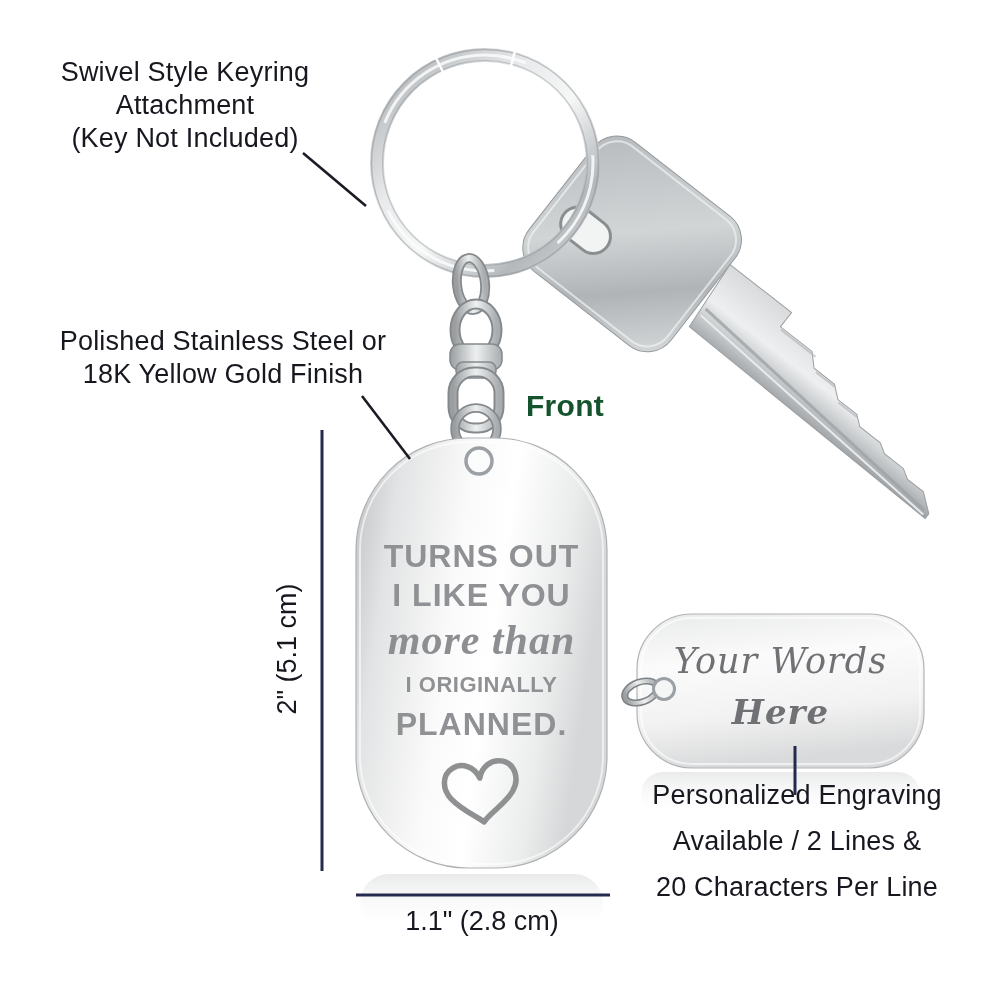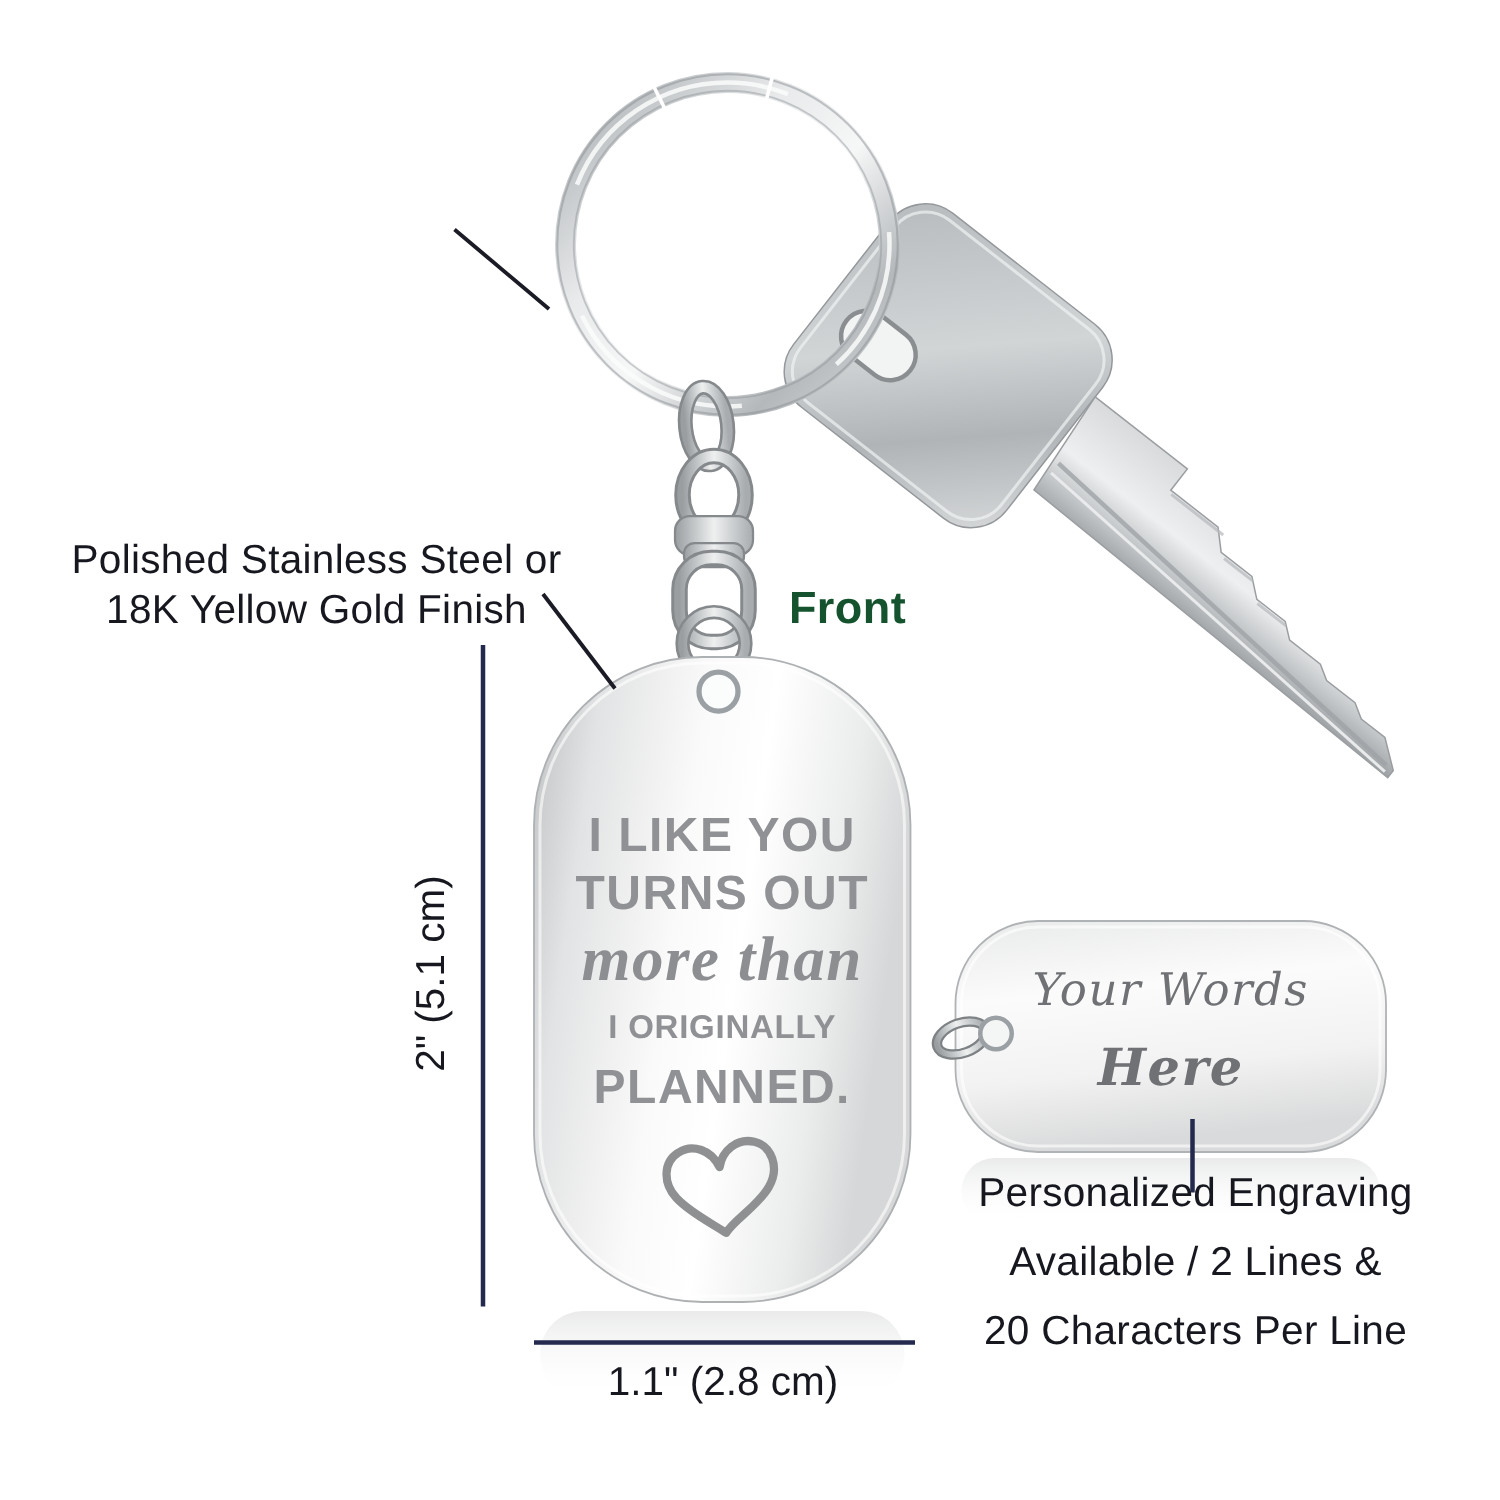--- a/index.html
+++ b/index.html
@@ -8,21 +8,21 @@
     font-family:"Liberation Sans",sans-serif;overflow:hidden;
   }
   .layer{position:absolute;left:0;top:0;width:1000px;height:1000px;}
   
   .callout{
     position:absolute;color:#17181f;text-align:center;
     white-space:pre-line;font-size:27px;line-height:33px;font-weight:400;
     letter-spacing:.2px;
   }
   .callout-keyring{left:20px;top:56px;width:330px;}
-  .callout-finish{left:26px;top:325px;width:370px;margin-top:32px;}
+  .callout-finish{left:38px;top:325px;width:370px;}
   .callout-engraving{left:611px;top:772px;width:372px;line-height:46px;}
   .view-label{
     position:absolute;color:#14532d;font-size:30px;font-weight:700;
     letter-spacing:.3px;text-align:center;
   }
   .front-label{left:505px;top:389px;width:120px;}
   .back-label{left:713px;top:574px;width:165px;}
   .dim-label{position:absolute;color:#17181f;font-size:27px;text-align:center;}
   .dim-height{left:211px;top:630px;width:160px;height:38px;transform:rotate(-90deg);}
   .dim-width{left:362px;top:906px;width:240px;}
@@ -37,21 +37,21 @@
   .etch-script{
     font-family:Liberation Serif, serif;font-style:italic;font-weight:600;
     font-size:42px;line-height:50px;color:#8d8e91;letter-spacing:1px;
   }
   .back-tag-text{
     position:absolute;left:637px;top:614px;width:287px;height:154px;
     display:flex;flex-direction:column;align-items:center;
     padding-top:22px;box-sizing:border-box;z-index:3;
     font-family:"DejaVu Serif",serif;font-style:italic;color:#6f7174;
   }
-  .back-line1{font-size:30px;line-height:50px;letter-spacing:1px;}
+  .back-line1{font-size:35px;line-height:50px;letter-spacing:1px;}
   .back-line2{font-size:34px;line-height:52px;letter-spacing:1px;font-weight:bold;}
   .heart-wrap{margin-top:12px;transform:rotate(-7deg);}
 </style>
 </head>
 <body>
 
 <div class="canvas">
 
   <svg class="layer" viewBox="0 0 1000 1000" aria-hidden="true">
     <defs>
@@ -148,37 +148,40 @@
     </g>
 
     <line x1="303" y1="153" x2="366" y2="206" stroke-width="2.6" stroke="#1a1b24"></line>
     <line x1="362" y1="396" x2="410" y2="459" stroke-width="2.6" stroke="#1a1b24"></line>
     <line x1="795" y1="746" x2="795" y2="795" stroke-width="3" stroke="#232a4d"></line>
     <line x1="322" y1="430" x2="322" y2="871" stroke-width="3" stroke="#232a4d"></line>
     <line x1="356" y1="895" x2="610" y2="895" stroke-width="3" stroke="#232a4d"></line>
   </svg>
 
   <div class="front-tag-text">
+    <div class="etch-bold">TURNS OUT</div>
     <div class="etch-bold">I LIKE YOU</div>
-    <div class="etch-bold">TURNS OUT</div>
     <div class="etch-script">more than</div>
     <div class="etch-bold2">I ORIGINALLY</div>
     <div class="etch-bold">PLANNED.</div>
     <div class="heart-wrap">
       <svg width="88" height="76" viewBox="0 0 88 76">
         <path d="M44,22 C40,10 28,4 18,9 C7,14 5,28 13,39 C21,50 35,59 43,66 C49,58 66,51 75,39 C84,27 80,12 69,8 C58,4 47,11 44,22 Z" fill="none" stroke="#8f9092" stroke-width="5.5" stroke-linecap="round" stroke-linejoin="round"></path>
       </svg>
     </div>
   </div>
 
   <div class="back-tag-text">
     <div class="back-line1">Your Words</div>
     <div class="back-line2">Here</div>
   </div>
 
+  <div class="callout callout-keyring">Swivel Style Keyring
+Attachment
+(Key Not Included)</div>
   <div class="callout callout-finish">Polished Stainless Steel or
 18K Yellow Gold Finish</div>
   <div class="callout callout-engraving">Personalized Engraving
 Available / 2 Lines &amp;
 20 Characters Per Line</div>
 
   <div class="view-label front-label">Front</div>
 
   <div class="dim-label dim-height">2" (5.1 cm)</div>
   <div class="dim-label dim-width">1.1" (2.8 cm)</div>

